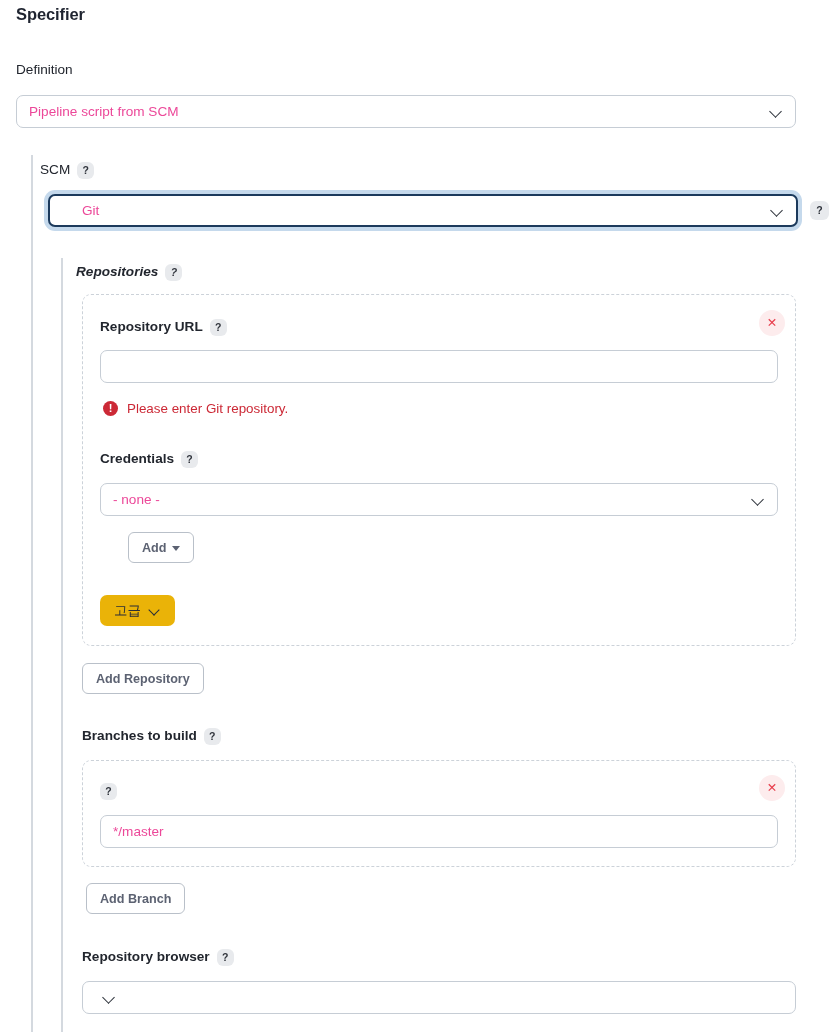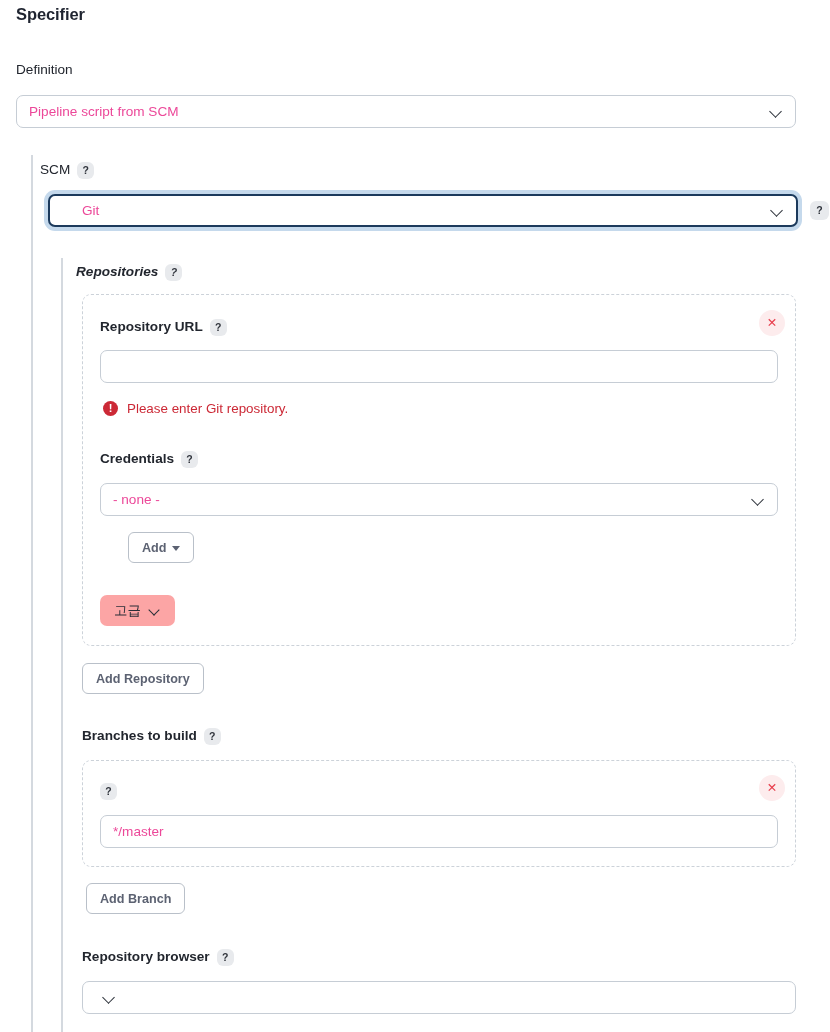--- a/index.html
+++ b/index.html
@@ -178,21 +178,21 @@
     border-left: 4.5px solid transparent;
     border-right: 4.5px solid transparent;
     border-top: 5px solid #5c6272;
     flex: 0 0 auto;
     margin-top: 1px;
   }
 
   .btn-soft {
     position: absolute;
     height: 31px;
-    background: #fca5a5;
+    background: #eab308;
     border: none;
     border-radius: 7px;
     color: #2a2f38;
     font-size: 13.4px;
     font-family: "Liberation Sans", sans-serif;
     display: flex;
     align-items: center;
     justify-content: center;
     gap: 9px;
     padding: 0 14px;

